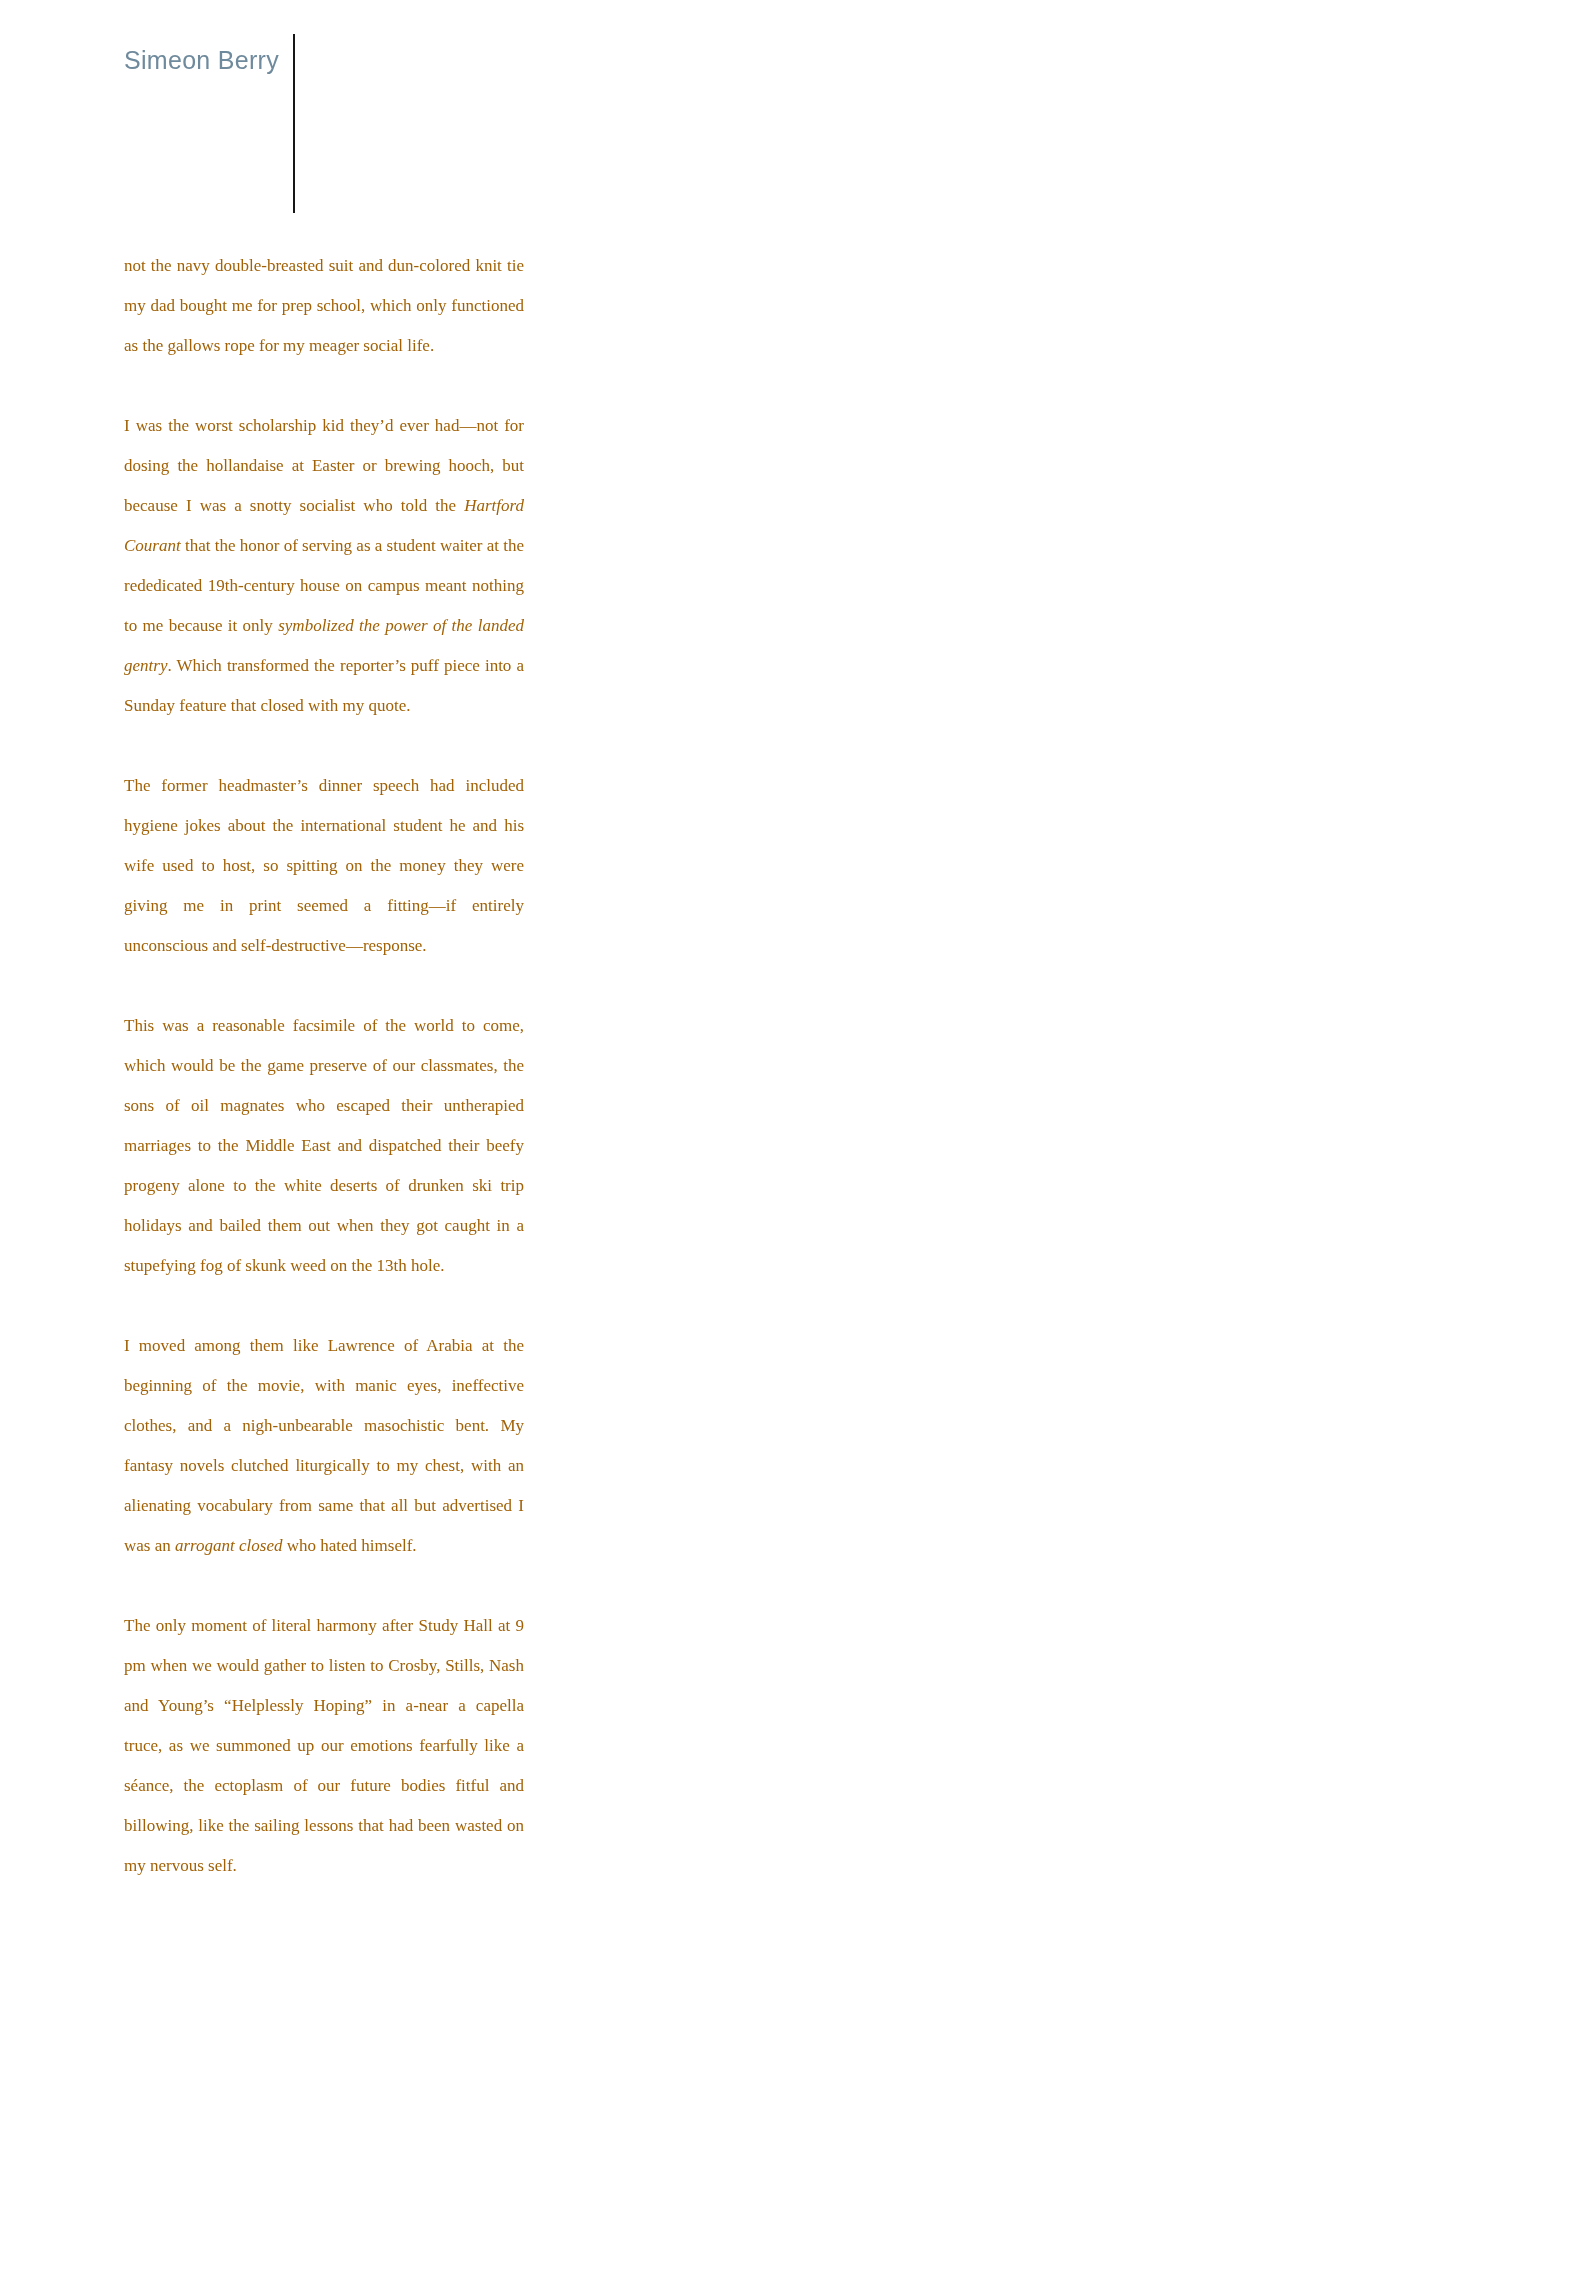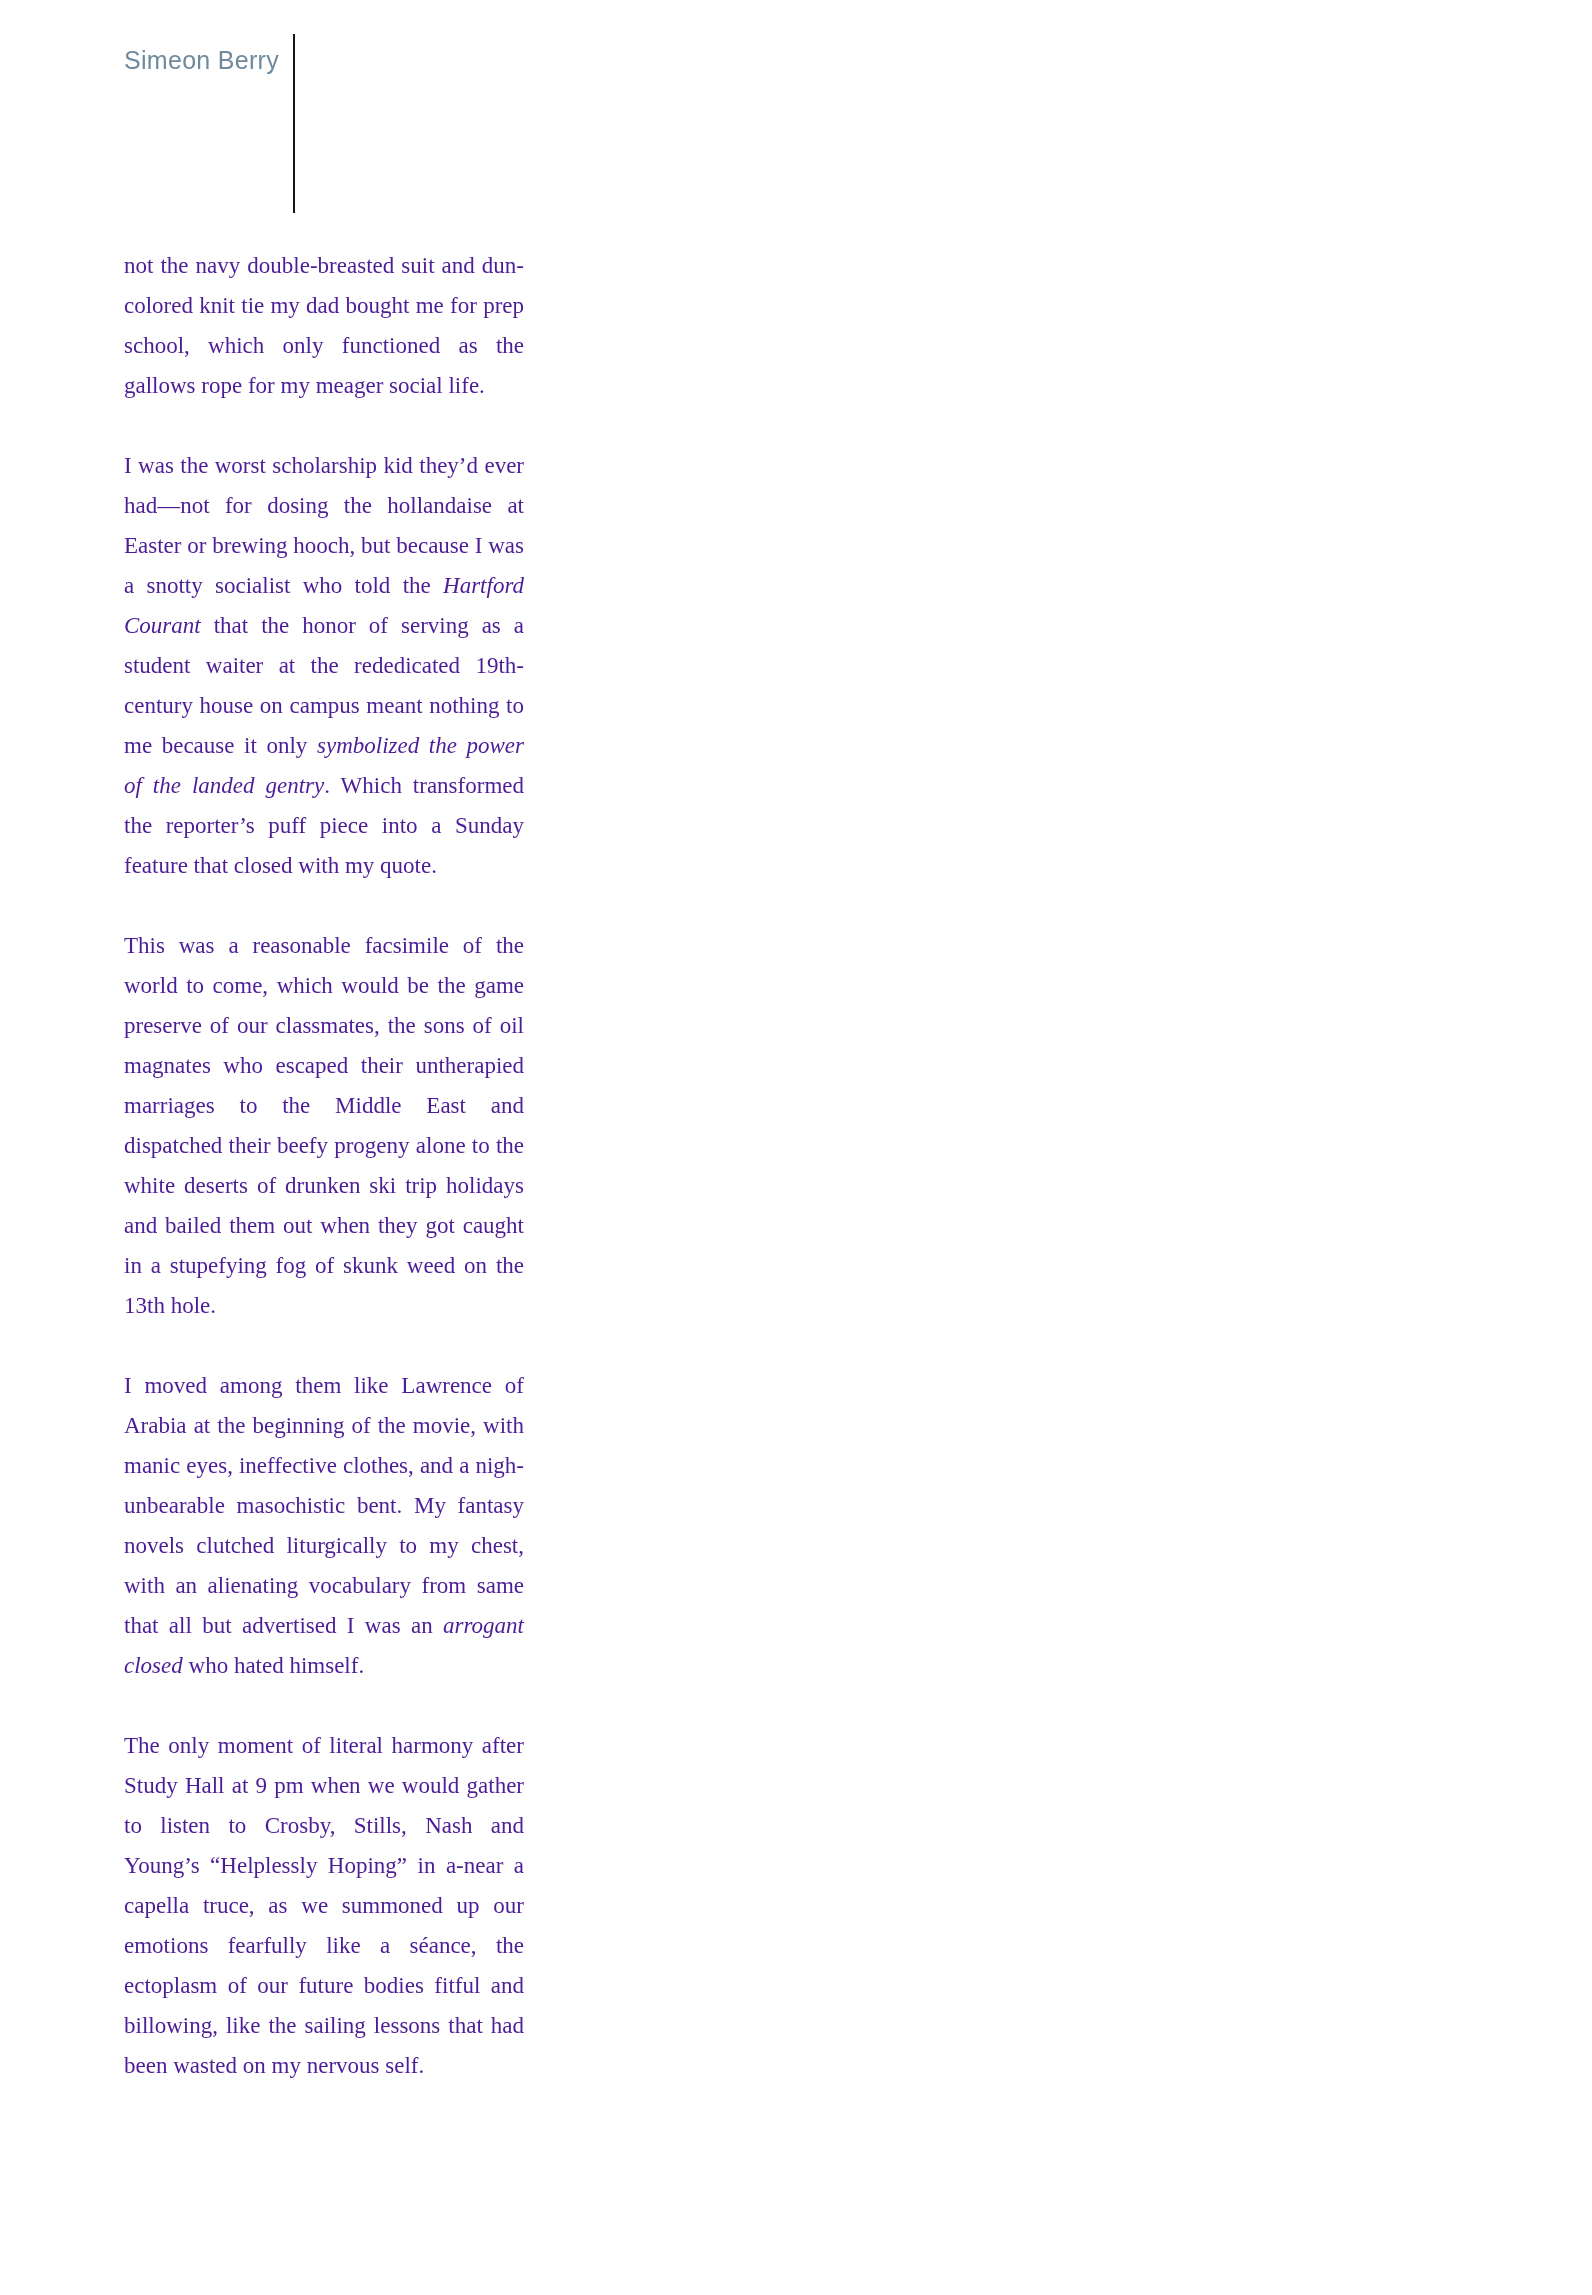--- a/index.html
+++ b/index.html
@@ -52,41 +52,42 @@
     white-space: pre-line;
   }
   .article {
     position: absolute;
     left: 124px;
     top: 246px;
     width: 400px;
   }
   .article p {
     margin: 0 0 40px 0;
-    font-size: 23px;
+    font-size: 17px;
     line-height: 40px;
     text-align: justify;
-    color: #4c1d95;
+    color: #a16207;
     font-stretch: condensed;
   }
   .article p:last-child {
     margin-bottom: 0;
   }
   .article i {
     font-style: italic;
   }
 </style>
 </head>
 <body>
 
 <header class="header">
   <div class="author">Simeon Berry</div>
   <div class="header-rule"></div>
 </header>
 
 <main class="article">
     <p>not the navy double-breasted suit and dun-colored knit tie my dad bought me for prep school, which only functioned as the gallows rope for my meager social life.</p>
     <p>I was the worst scholarship kid they’d ever had—not for dosing the hollandaise at Easter or brewing hooch, but because I was a snotty socialist who told the <i>Hartford Courant</i> that the honor of serving as a student waiter at the rededicated 19th-century house on campus meant nothing to me because it only <i>symbolized the power of the landed gentry</i>. Which transformed the reporter’s puff piece into a Sunday feature that closed with my quote.</p>
+    <p>The former headmaster’s dinner speech had included hygiene jokes about the international student he and his wife used to host, so spitting on the money they were giving me in print seemed a fitting—if entirely unconscious and self-destructive—response.</p>
     <p>This was a reasonable facsimile of the world to come, which would be the game preserve of our classmates, the sons of oil magnates who escaped their untherapied marriages to the Middle East and dispatched their beefy progeny alone to the white deserts of drunken ski trip holidays and bailed them out when they got caught in a stupefying fog of skunk weed on the 13th hole.</p>
     <p>I moved among them like Lawrence of Arabia at the beginning of the movie, with manic eyes, ineffective clothes, and a nigh-unbearable masochistic bent. My fantasy novels clutched liturgically to my chest, with an alienating vocabulary from same that all but advertised I was an <i>arrogant closed</i> who hated himself.</p>
     <p>The only moment of literal harmony after Study Hall at 9 pm when we would gather to listen to Crosby, Stills, Nash and Young’s “Helplessly Hoping” in a-near a capella truce, as we summoned up our emotions fearfully like a séance, the ectoplasm of our future bodies fitful and billowing, like the sailing lessons that had been wasted on my nervous self.</p>
   </main>
 
 
 </body></html>

